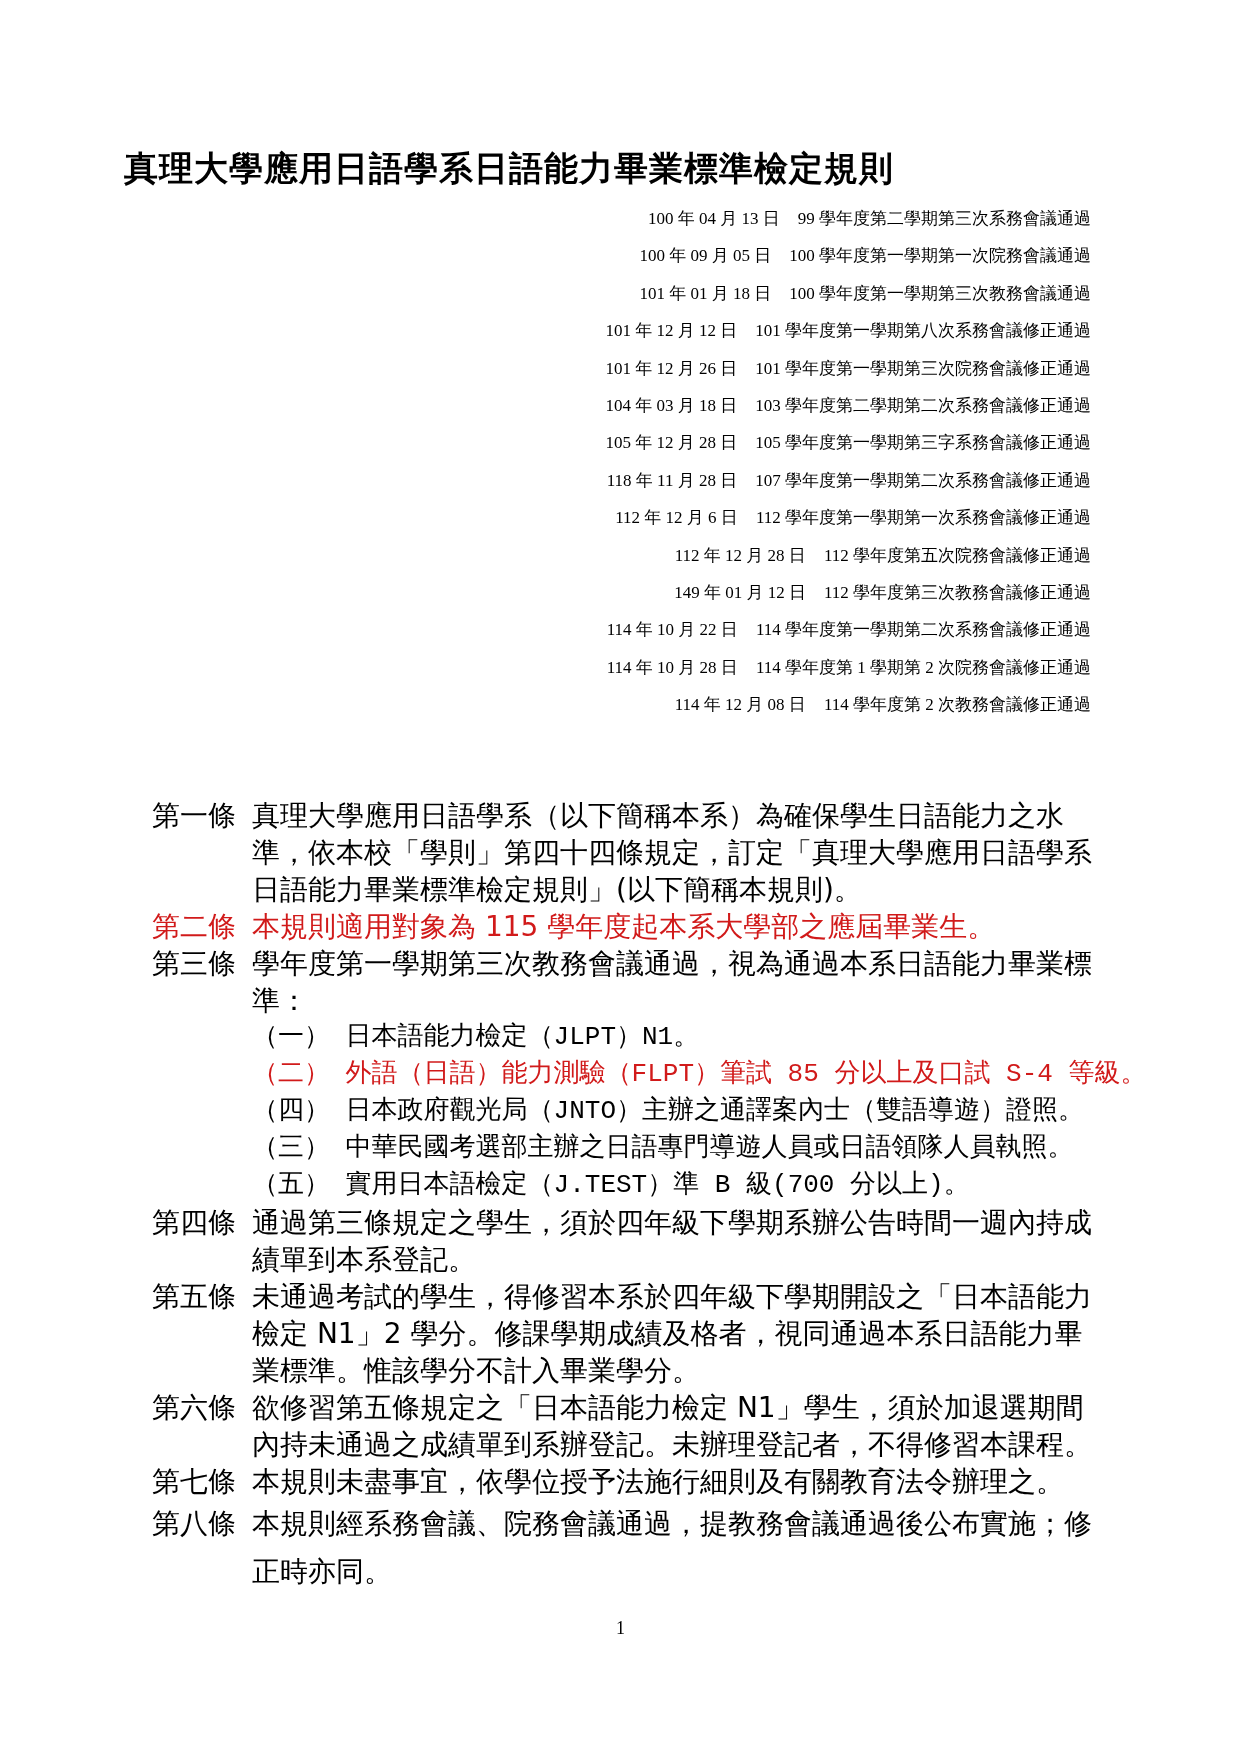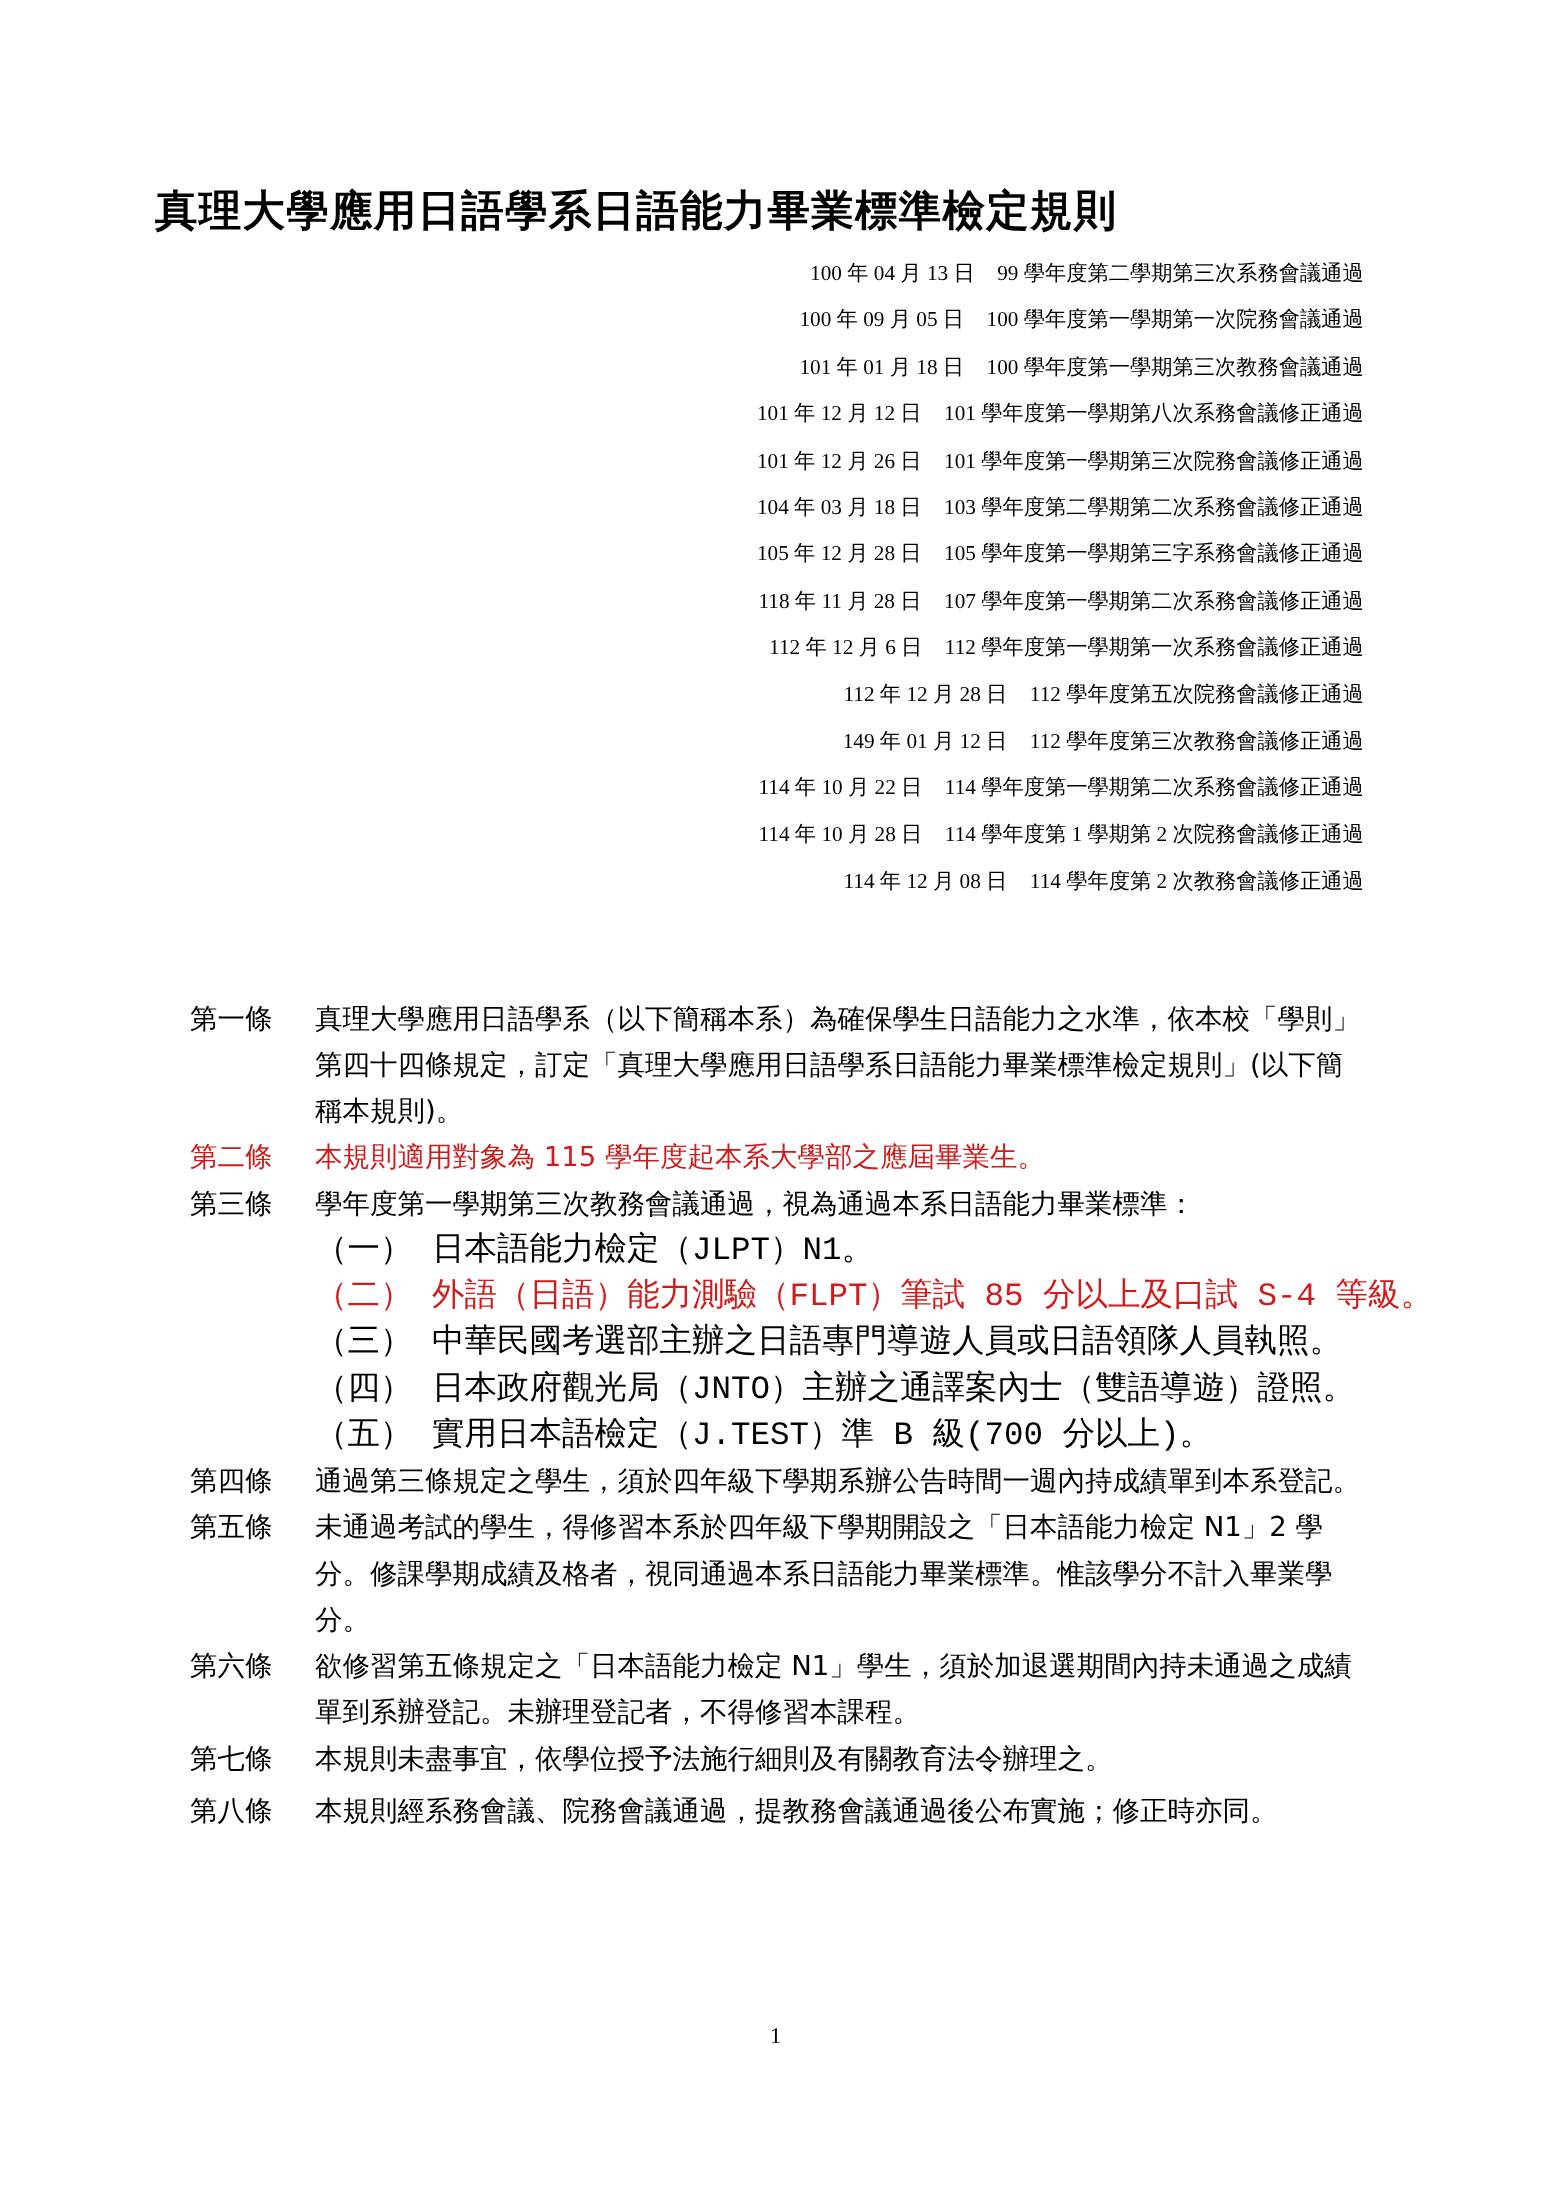--- a/index.html
+++ b/index.html
@@ -15,21 +15,21 @@
     .history { position: absolute; right: 150px; top: 200px; }
     .hist-row {
       height: 37.4px; line-height: 37.4px; font-size: 17px; white-space: nowrap;
       text-align: right;
       font-family: "Liberation Serif", "DejaVu Serif", serif;
     }
     .hist-row .date { display: inline-block; margin-right: 18px; }
     .hist-row .desc { display: inline-block; }
     .articles { position: absolute; left: 152px; top: 797px; width: 940px; }
     .art {
-      display: flex; font-size: 22px; line-height: 37px;
+      display: flex; font-size: 28px; line-height: 37px;
       font-family: "DejaVu Sans", "Liberation Sans", sans-serif;
     }
     .art .num { width: 100px; flex: 0 0 100px; white-space: nowrap; }
     .art .body { flex: 1; }
     .red { color: #d11a1a; }
     .sub { padding-left: 100px; font-size: 26px; line-height: 37px;
       font-family: Liberation Mono, monospace; white-space: nowrap; }
     .art8 { line-height: 48px; }
     .page-num {
       position: absolute; left: 0; width: 1241px; top: 1618px; text-align: center;
@@ -66,22 +66,22 @@
   <div class="art red">
     <span class="num">第二條</span>
     <span class="body">本規則適用對象為 115 學年度起本系大學部之應屆畢業生。</span>
   </div>
   <div class="art">
     <span class="num">第三條</span>
     <span class="body">學年度第一學期第三次教務會議通過，視為通過本系日語能力畢業標準：</span>
   </div>
   <div class="sub">（一） 日本語能力檢定（JLPT）N1。</div>
   <div class="sub red">（二） 外語（日語）能力測驗（FLPT）筆試 85 分以上及口試 S-4 等級。</div>
+  <div class="sub">（四） 日本政府觀光局（JNTO）主辦之通譯案內士（雙語導遊）證照。</div>
   <div class="sub">（三） 中華民國考選部主辦之日語專門導遊人員或日語領隊人員執照。</div>
-  <div class="sub">（四） 日本政府觀光局（JNTO）主辦之通譯案內士（雙語導遊）證照。</div>
   <div class="sub">（五） 實用日本語檢定（J.TEST）準 B 級(700 分以上)。</div>
   <div class="art">
     <span class="num">第四條</span>
     <span class="body">通過第三條規定之學生，須於四年級下學期系辦公告時間一週內持成績單到本系登記。</span>
   </div>
   <div class="art">
     <span class="num">第五條</span>
     <span class="body">未通過考試的學生，得修習本系於四年級下學期開設之「日本語能力檢定 N1」2 學分。修課學期成績及格者，視同通過本系日語能力畢業標準。惟該學分不計入畢業學分。</span>
   </div>
   <div class="art">

